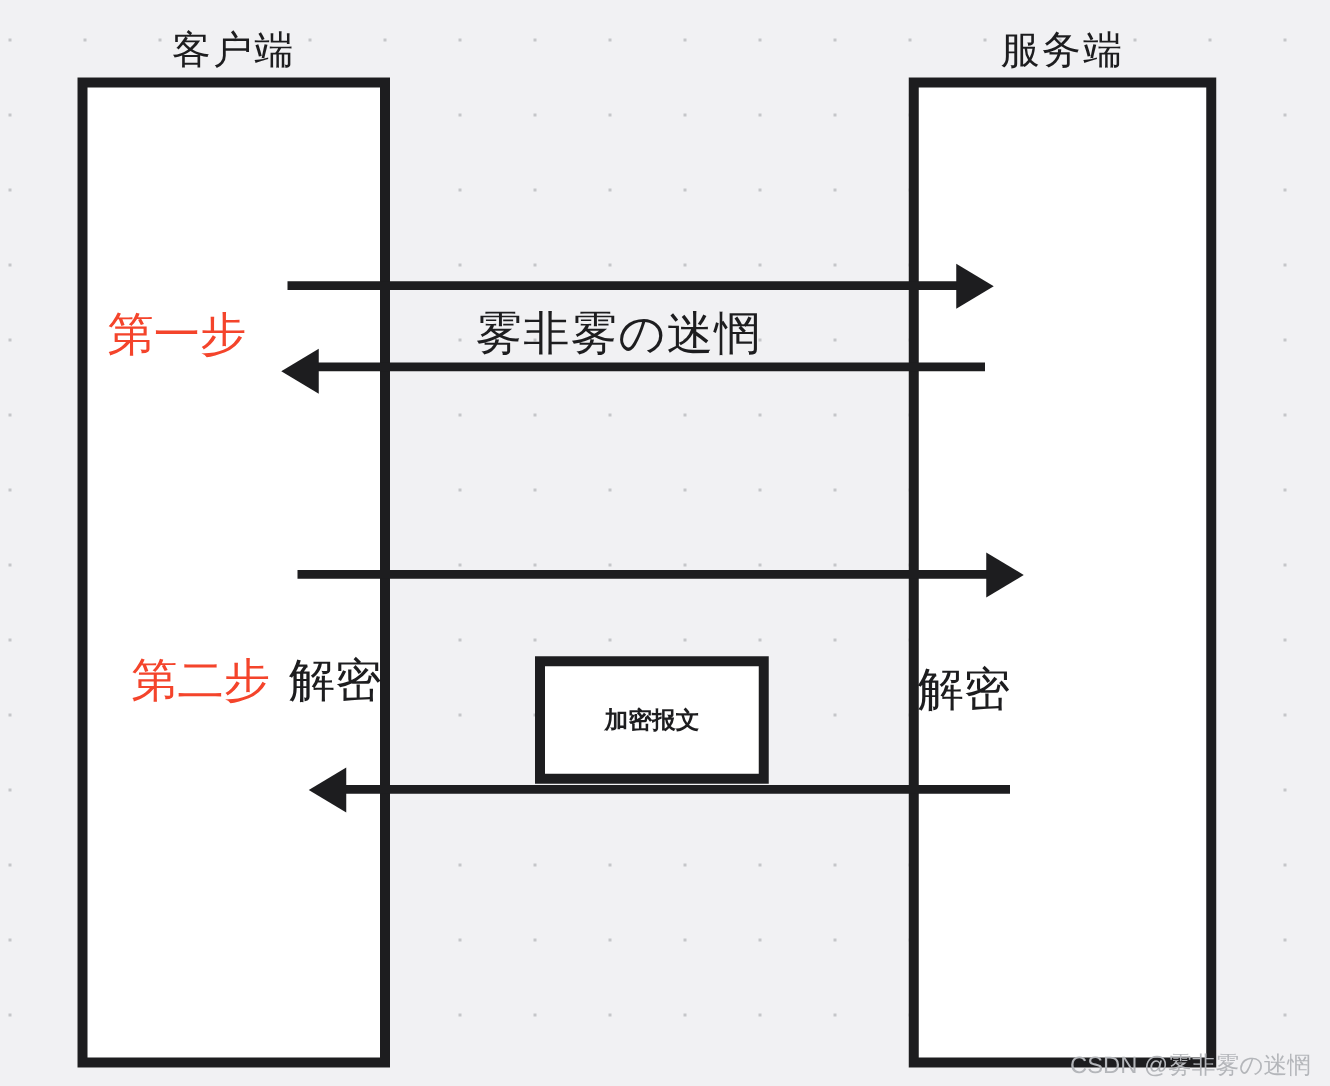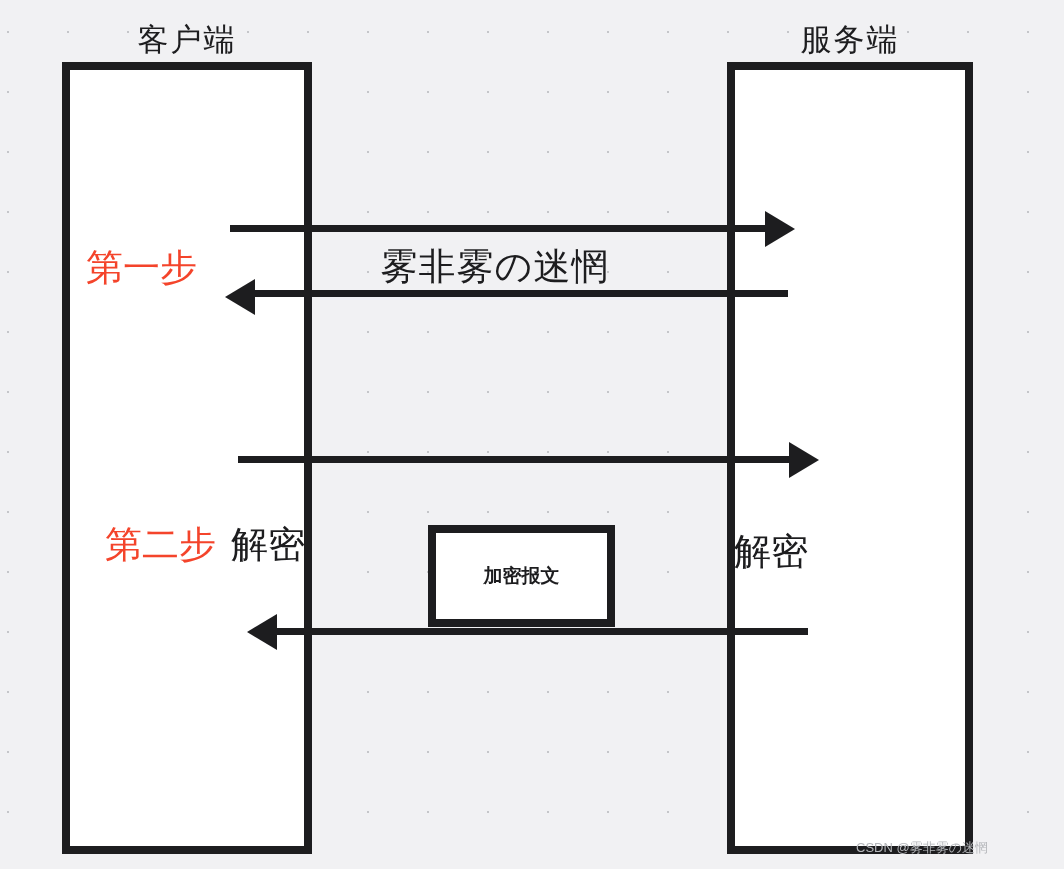--- a/index.html
+++ b/index.html
@@ -101,21 +101,21 @@
     font-size: 19px;
     font-weight: bold;
     z-index: 5;
     margin-top: 29px;
   }
 
   .watermark {
     position: absolute;
     left: 856px;
     top: 839px;
-    font-size: 13px;
+    font-size: 19px;
     color: #b4b6ba;
     white-space: nowrap;
     z-index: 10;
   }
 </style>
 </head>
 <body>
 
 <div class="canvas">
 

